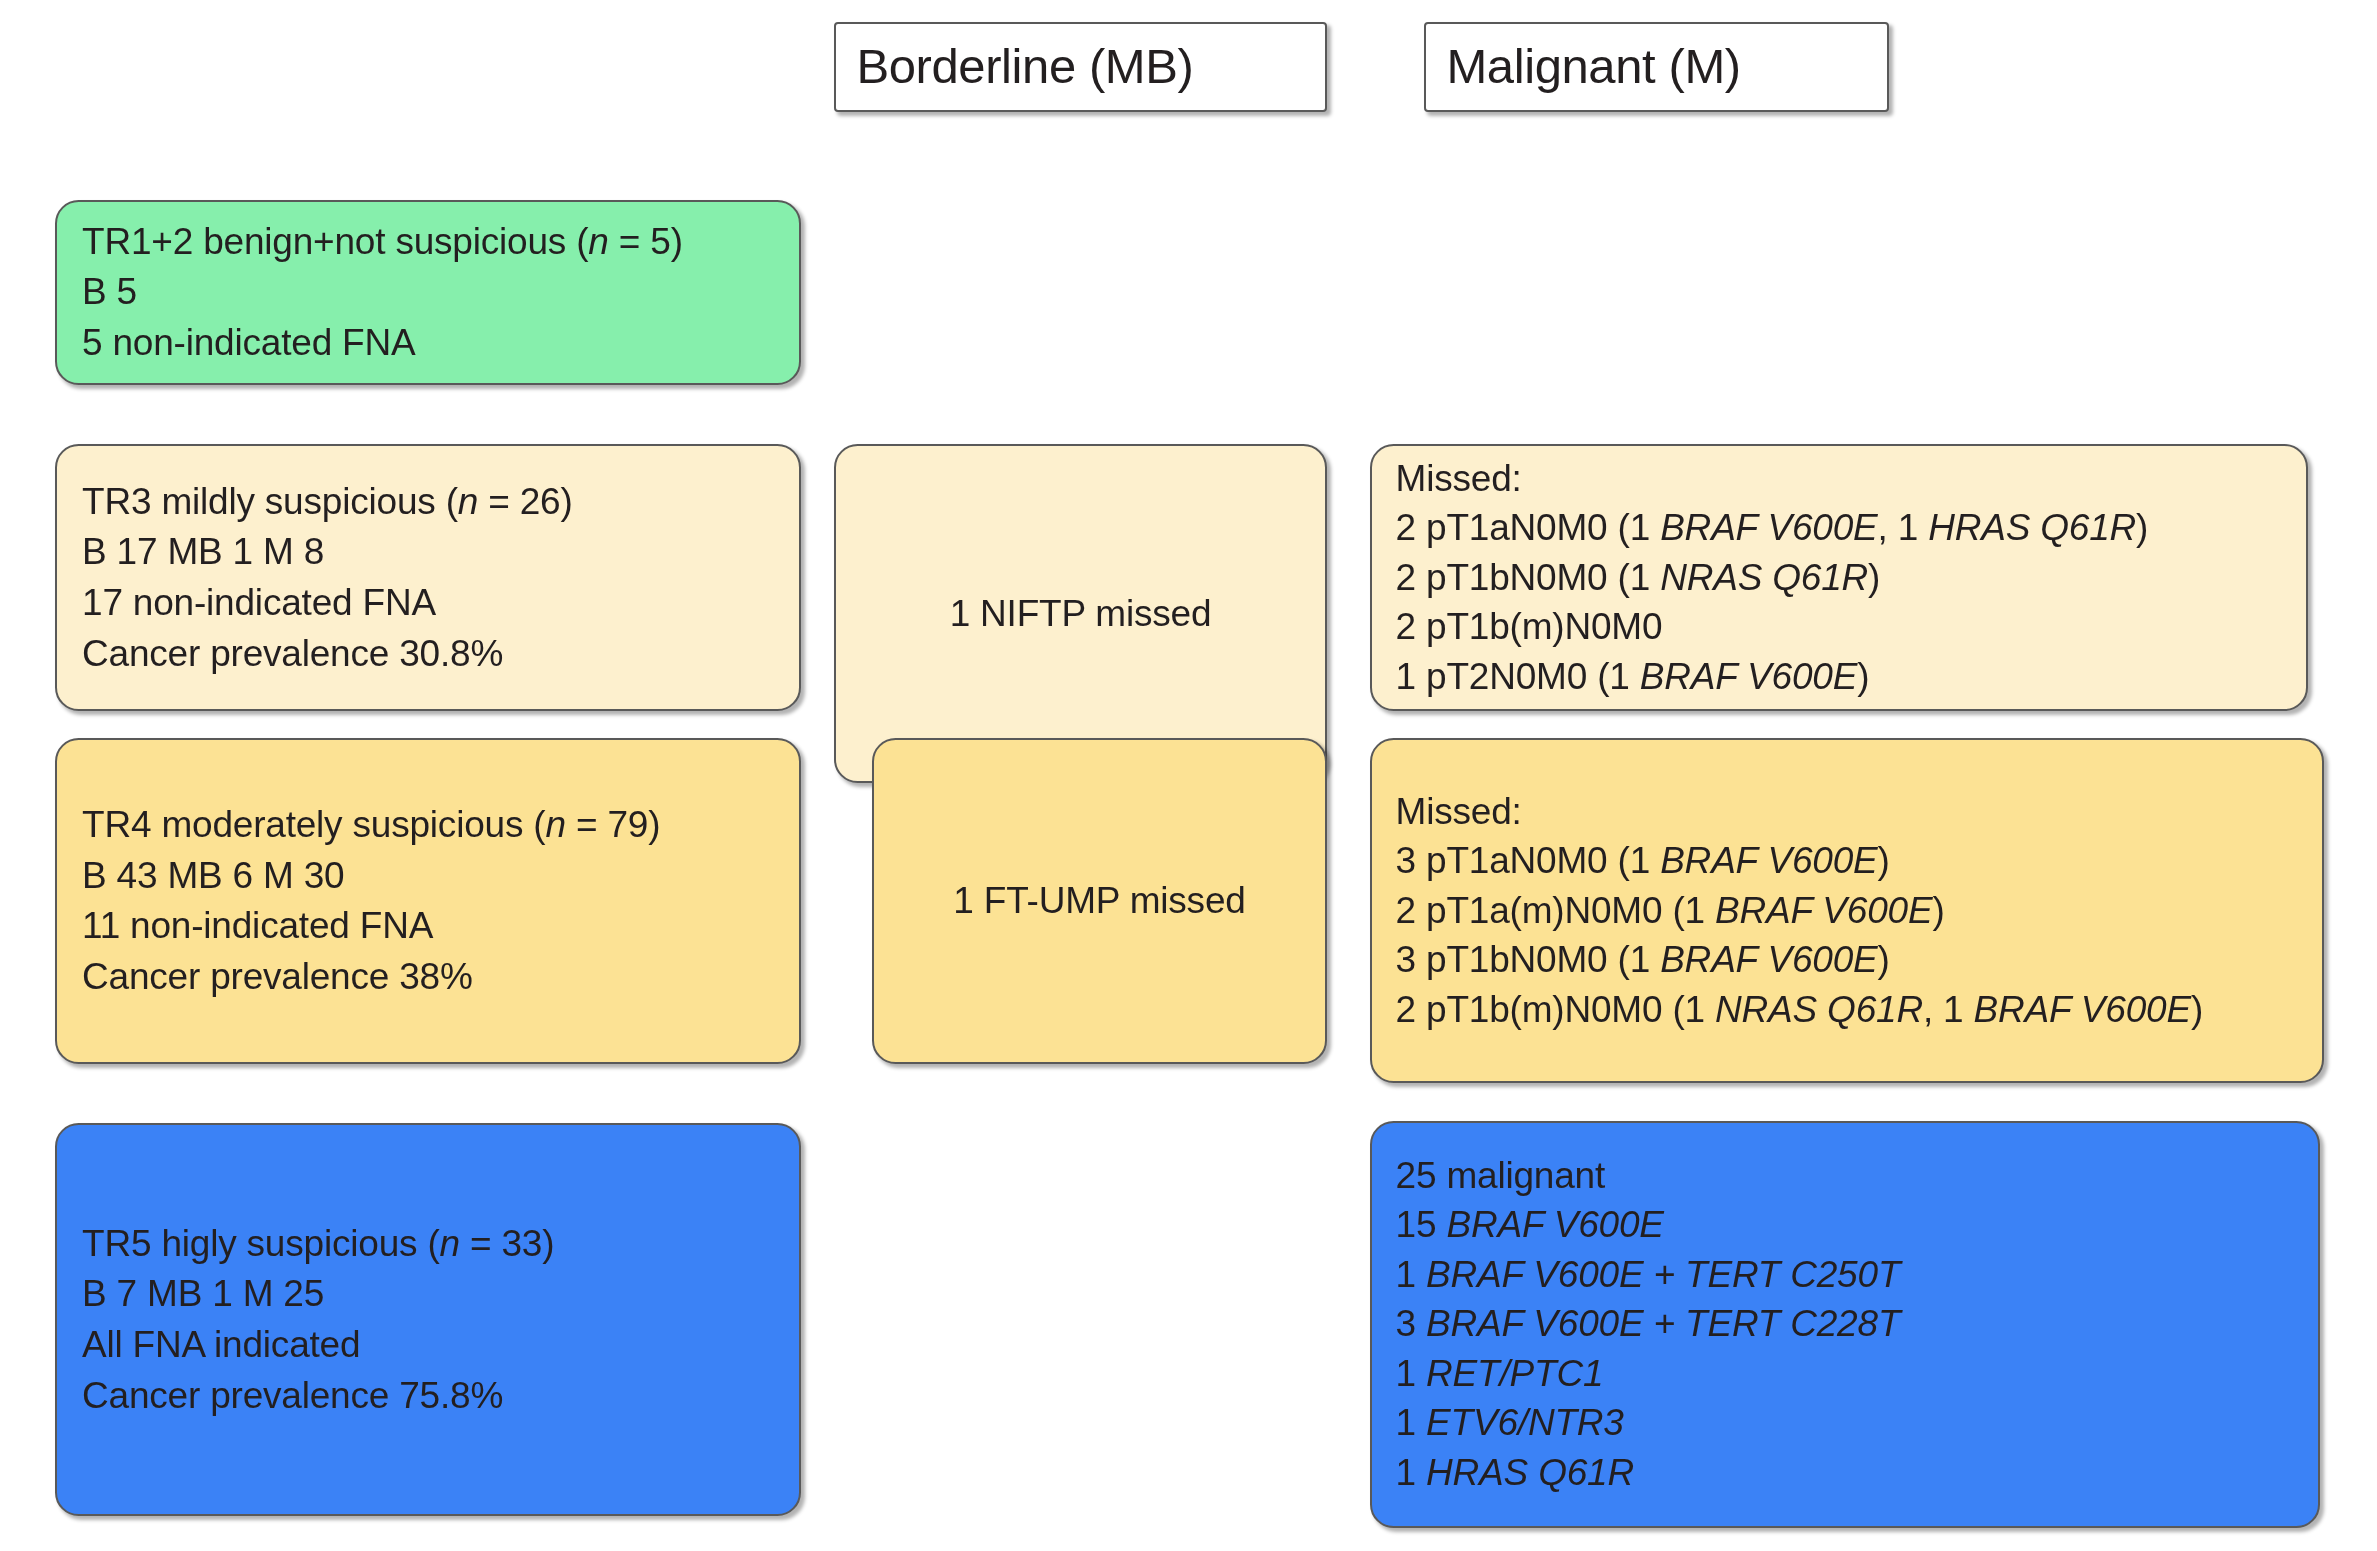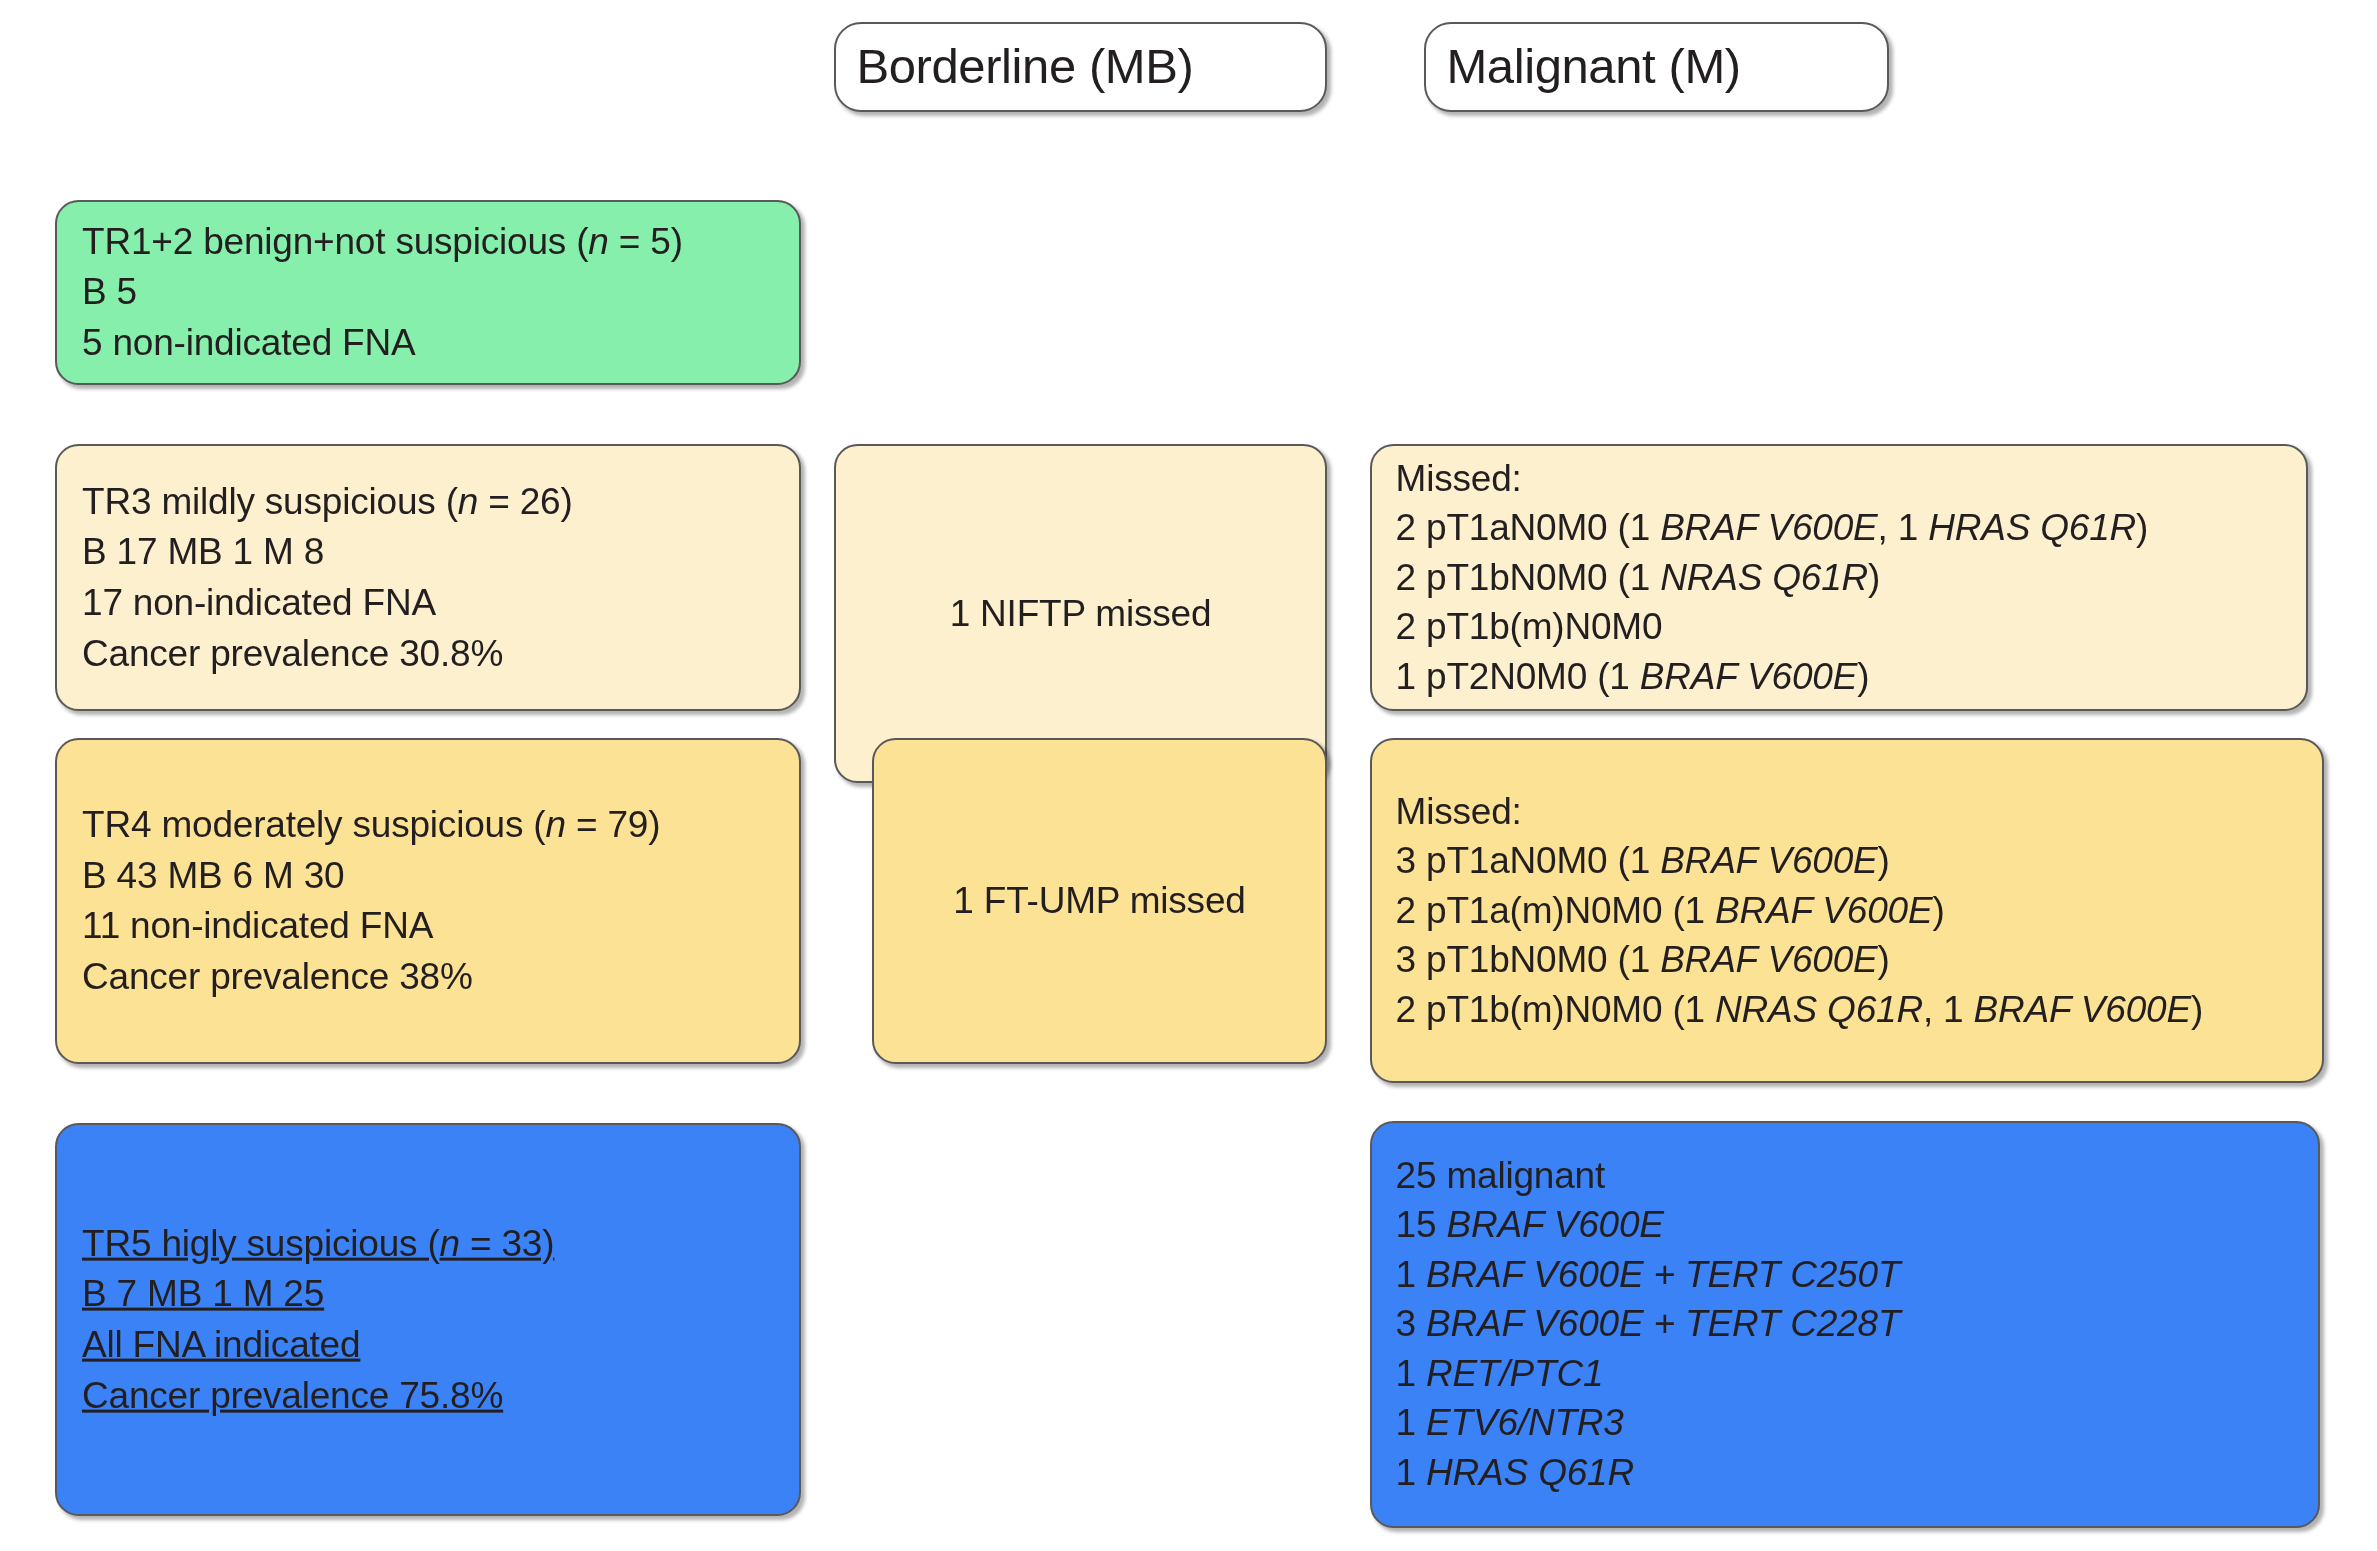--- a/index.html
+++ b/index.html
@@ -27,21 +27,21 @@
     box-sizing: border-box;
     border: 2.4px solid #595959;
     border-radius: 23.6px;
     background: #ffffff;
     box-shadow: 3.1px 3.1px 3.9px rgba(0,0,0,0.30);
   }
 
   
   .header-box {
     border-width: 2.4px;
-    border-radius: 27px;
+    border-radius: 4px;
     display: flex;
     align-items: center;
     padding-left: 20.4px;
   }
   .header-label {
     font-size: 49px;
     line-height: 1.05;
     letter-spacing: -0.4px;
     white-space: nowrap;
   }
@@ -143,21 +143,21 @@
     <div class="lines vcenter" style="padding-left:23.6px;">
         <div class="line"><span>Missed:</span></div>
         <div class="line"><span>3 pT1aN0M0 (1 </span><i>BRAF V600E</i><span>)</span></div>
         <div class="line"><span>2 pT1a(m)N0M0 (1 </span><i>BRAF V600E</i><span>)</span></div>
         <div class="line"><span>3 pT1bN0M0 (1 </span><i>BRAF V600E</i><span>)</span></div>
         <div class="line"><span>2 pT1b(m)N0M0 (1 </span><i>NRAS Q61R</i><span>, 1 </span><i>BRAF V600E</i><span>)</span></div>
       </div>
   </div>
 
   <div class="box card fill-pink" style="left:55px; top:1123px; width:746px; height:393px;">
-    <div class="lines vcenter" style="padding-left:25px;text-decoration:underline;">
+    <div class="lines vcenter" style="padding-left:25px;">
         <div class="line"><span>TR5 higly suspicious (</span><i>n</i><span> = 33)</span></div>
         <div class="line"><span>B 7 MB 1 M 25</span></div>
         <div class="line"><span>All  FNA indicated</span></div>
         <div class="line"><span>Cancer prevalence 75.8%</span></div>
       </div>
   </div>
 
   <div class="box detail fill-pink" style="left:1370px; top:1121px; width:950px; height:407px;">
     <div class="lines vcenter" style="padding-left:23.6px;">
         <div class="line"><span>25 malignant</span></div>

